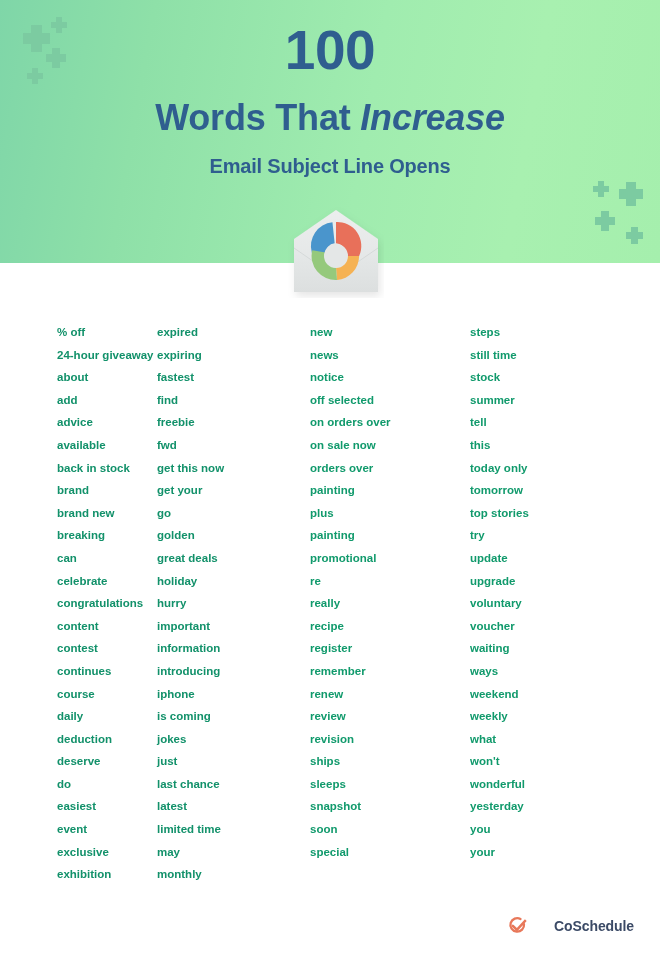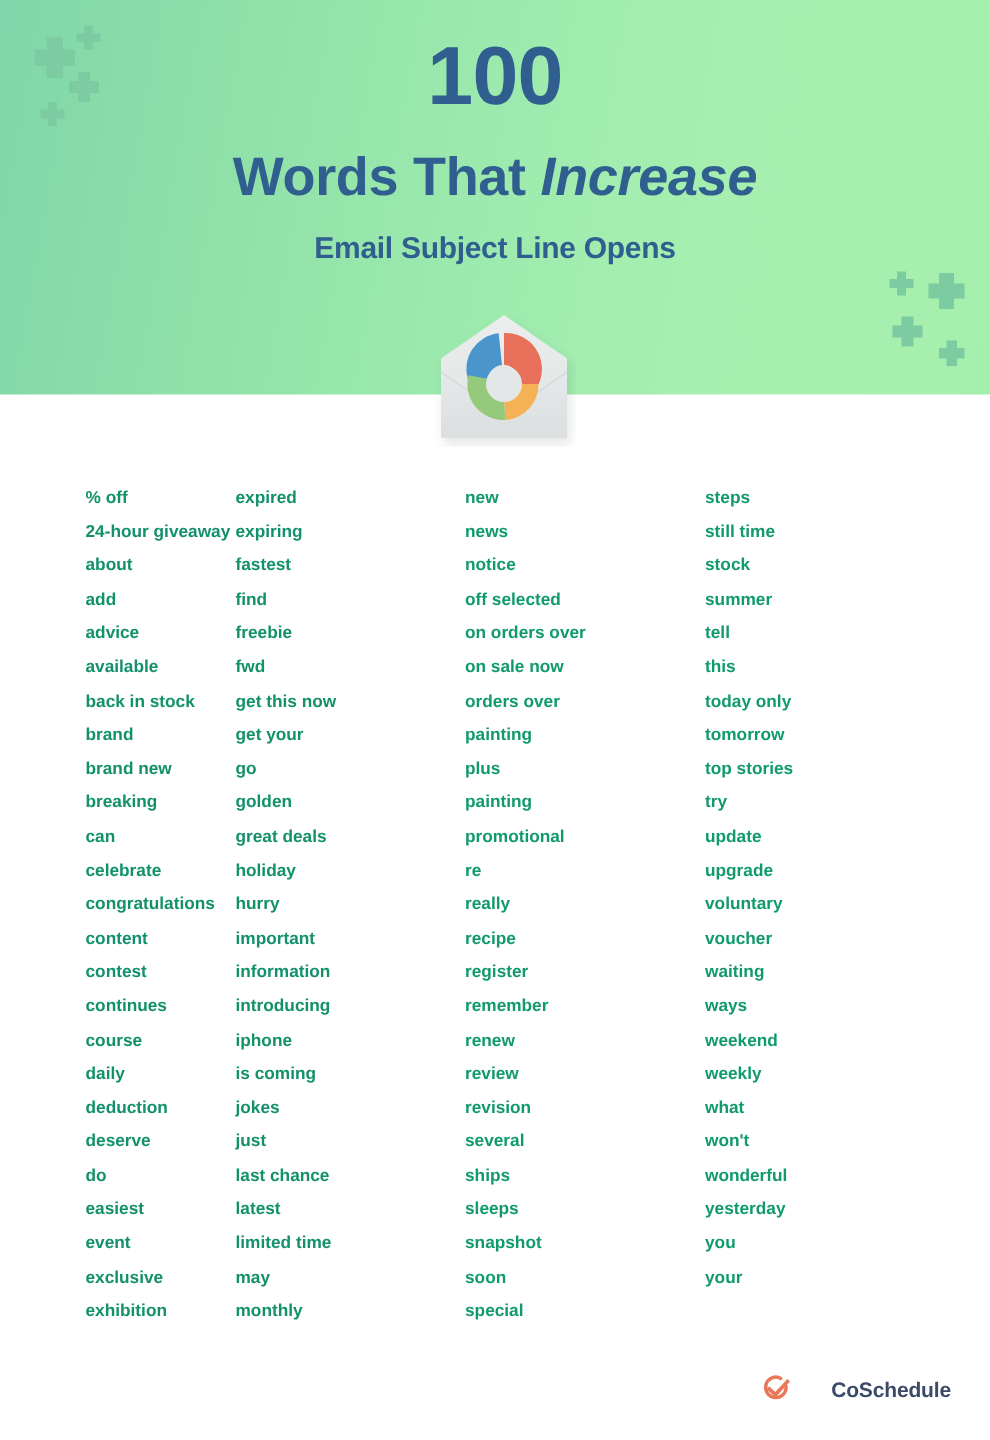--- a/index.html
+++ b/index.html
@@ -282,21 +282,20 @@
         <div class="word">painting</div>
         <div class="word">promotional</div>
         <div class="word">re</div>
         <div class="word">really</div>
         <div class="word">recipe</div>
         <div class="word">register</div>
         <div class="word">remember</div>
         <div class="word">renew</div>
         <div class="word">review</div>
         <div class="word">revision</div>
-        <div class="word">several</div>
         <div class="word">ships</div>
         <div class="word">sleeps</div>
         <div class="word">snapshot</div>
         <div class="word">soon</div>
         <div class="word">special</div>
       </div>
     <div class="col col-4">
         <div class="word">steps</div>
         <div class="word">still time</div>
         <div class="word">stock</div>

